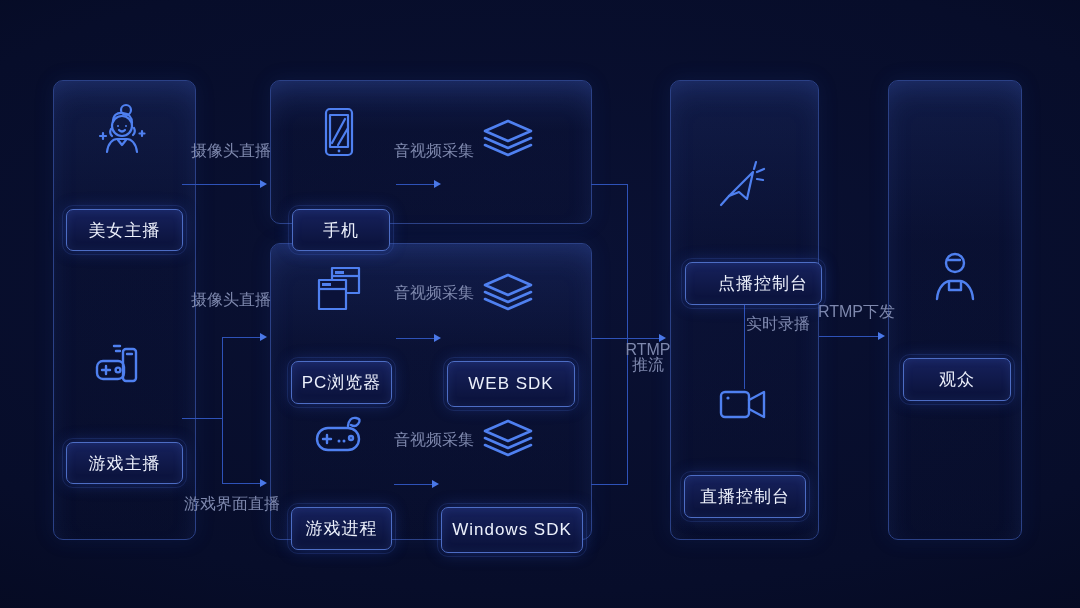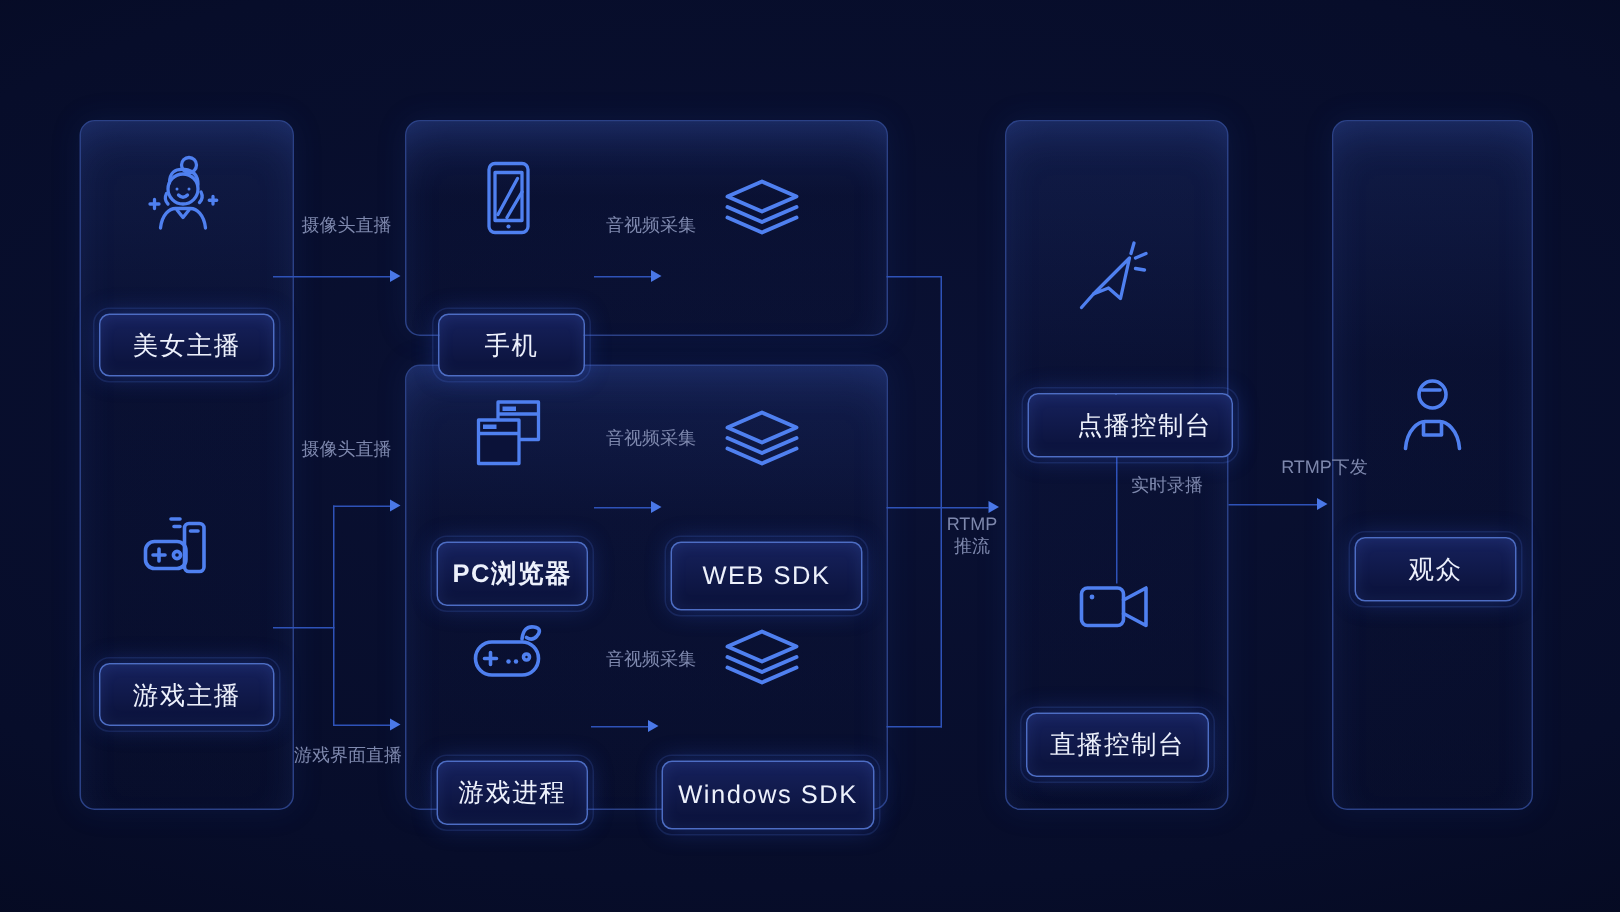--- a/index.html
+++ b/index.html
@@ -14,21 +14,21 @@
     box-shadow:0 0 20px rgba(30,60,150,.16), inset 0 14px 34px -14px rgba(80,120,240,.30);
   }
   .node{
     position:absolute;display:flex;align-items:center;justify-content:center;
     border:1px solid #4d6dc4;border-radius:7px;color:#edf1fc;font-size:17px;letter-spacing:1px;
     background:linear-gradient(180deg,#16215c 0%,#0a1138 100%);
     box-shadow:0 0 16px rgba(55,95,225,.35), inset 0 0 10px rgba(95,135,250,.14);
     outline:1px solid rgba(90,130,240,.16);outline-offset:3px;white-space:nowrap;margin-top:44px;
   }
   .edge-label{
-    position:absolute;color:#7e88ad;font-size:12px;text-align:center;line-height:15px;white-space:nowrap;
+    position:absolute;color:#7e88ad;font-size:16px;text-align:center;line-height:15px;white-space:nowrap;
   }
   .hline{position:absolute;height:1px;background:#2e52b8;}
   .vline{position:absolute;width:1px;background:#2e52b8;}
   .ah-right{position:absolute;width:0;height:0;border-top:4px solid transparent;border-bottom:4px solid transparent;border-left:7px solid #4a78e8;}
   .ah-up{position:absolute;width:0;height:0;border-left:4px solid transparent;border-right:4px solid transparent;border-bottom:7px solid #4a78e8;}
   .icon{position:absolute;}
   .icon svg{display:block;}
 </style>
 </head>
 <body>
@@ -74,21 +74,21 @@
   <div class="edge-label" style="left:186px;top:292px;width:90px;">摄像头直播</div>
   <div class="edge-label" style="left:184px;top:496px;width:96px;">游戏界面直播</div>
   <div class="edge-label" style="left:394px;top:143px;width:80px;">音视频采集</div>
   <div class="edge-label" style="left:394px;top:285px;width:80px;">音视频采集</div>
   <div class="edge-label" style="left:394px;top:432px;width:80px;">音视频采集</div>
   <div class="edge-label" style="left:614px;top:342px;width:68px;">
     <div>RTMP</div>
     <div>推流</div>
   </div>
   <div class="edge-label" style="left:746px;top:316px;width:64px;">实时录播</div>
-  <div class="edge-label" style="left:818px;top:304px;width:74px;margin-left:28px;">RTMP下发</div>
+  <div class="edge-label" style="left:818px;top:304px;width:74px;">RTMP下发</div>
 
   <div class="icon" style="left:96px;top:102px;">
     <svg width="52" height="58" viewBox="0 0 52 58" fill="none" stroke="#4f80f0" stroke-width="2.2" stroke-linecap="round" stroke-linejoin="round">
       <circle cx="30" cy="8" r="5"></circle>
       <path d="M17,20 Q17,10 27,11 Q36,12 36,21"></path>
       <circle cx="26" cy="24" r="10"></circle>
       <path d="M15,27 q-2,4 1,7 M38,26 q2,4 -1,7"></path>
       <circle cx="22" cy="24" r="1" fill="#4f80f0" stroke="none"></circle>
       <circle cx="30" cy="24" r="1" fill="#4f80f0" stroke="none"></circle>
       <path d="M23,28 q3,3 6,0"></path>
@@ -185,21 +185,21 @@
       <circle cx="24" cy="13" r="9"></circle>
       <path d="M17,10 h12"></path>
       <path d="M6,49 c1,-13 9,-18 13,-18 h10 c4,0 12,5 13,18"></path>
       <path d="M18,32 v8 h12 v-8"></path>
     </svg>
   </div>
 
   <div class="node" style="left:66px;top:165px;width:115px;height:40px;">美女主播</div>
   <div class="node" style="left:292px;top:165px;width:96px;height:40px;">手机</div>
   <div class="node" style="left:66px;top:398px;width:115px;height:40px;">游戏主播</div>
-  <div class="node" style="left:291px;top:317px;width:99px;height:41px;font-weight:bold;">PC浏览器</div>
+  <div class="node" style="left:291px;top:317px;width:99px;height:41px;">PC浏览器</div>
   <div class="node" style="left:447px;top:317px;width:126px;height:44px;">WEB SDK</div>
   <div class="node" style="left:291px;top:463px;width:99px;height:41px;">游戏进程</div>
   <div class="node" style="left:441px;top:463px;width:140px;height:44px;">Windows SDK</div>
   <div class="node" style="left:685px;top:218px;width:116px;height:41px;padding-left:19px;">点播控制台</div>
   <div class="node" style="left:684px;top:431px;width:120px;height:41px;">直播控制台</div>
   <div class="node" style="left:903px;top:314px;width:106px;height:41px;">观众</div>
 
 </div>
 
 </body></html>

